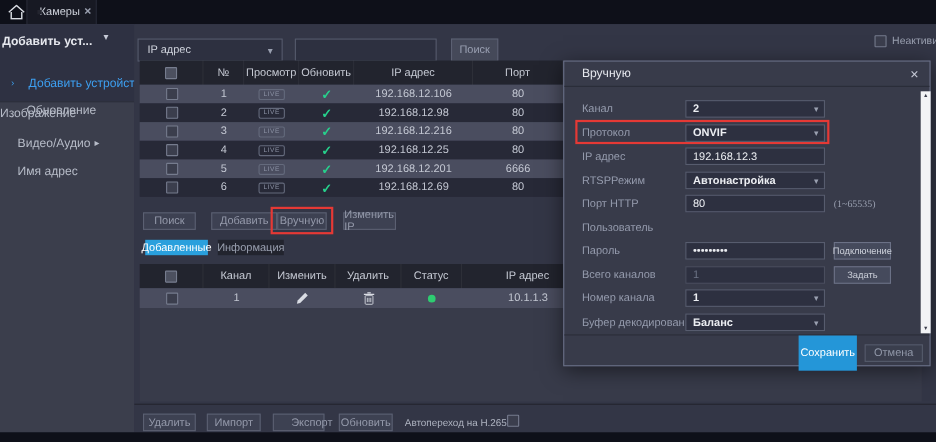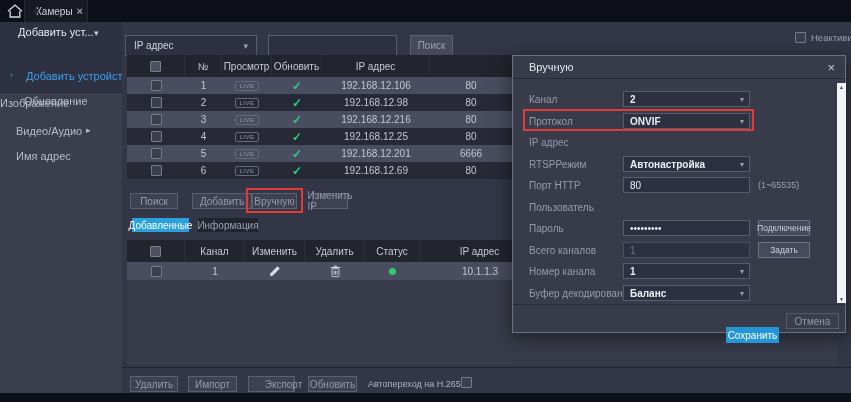--- a/index.html
+++ b/index.html
@@ -17,21 +17,21 @@
   .tab-cam-icon:after { content:""; position:absolute; left:3px; top:2px; width:4px; height:4px; background:#23252f; }
   .tab-label { color:#cfd3dc; font-size:10px; flex:1; }
   .tab-close { color:#9aa0b0; font-size:11px; font-weight:bold; margin-left:4px; cursor:default; }
 
   
   .bottombar { position:absolute; left:0; top:393px; width:851px; height:9px; background:#0e1019; }
 
   
   .sidebar { position:absolute; left:0; top:22px; width:122px; height:371px; background:#3b3e4c; font-size:11px; }
   .side-group { position:absolute; left:0; top:0; width:122px; height:70px; background:#2e3142; }
-  .sg-header { position:absolute; left:18px; top:4px; height:18px; display:flex; align-items:flex-start; color:#e6e8ee; }
+  .sg-header { position:absolute; left:2px; top:4px; height:18px; display:flex; align-items:flex-end; color:#e6e8ee;font-weight:bold; }
   .sg-caret { position:absolute; left:94px; top:6px; color:#c6cad6; font-size:9px; }
   .side-item { position:absolute; color:#b7bcc8; white-space:nowrap; }
   .side-item.active { color:#3d9ff0; }
   .side-arrow { position:absolute; left:10px; top:48px; color:#3d9ff0; font-size:9px; }
   .side-caret-r { position:absolute; left:86px; top:103px; color:#b7bcc8; font-size:9px; }
   .side-divider { position:absolute; left:0; top:70px; width:122px; height:1px; background:#2a2d3a; }
 
   
   .main { position:absolute; left:122px; top:22px; width:729px; height:371px; background:#333646; overflow:hidden; }
 
@@ -97,26 +97,26 @@
   .mrow { position:absolute; left:0; width:100%; height:16px; }
   .mlabel { position:absolute; left:16px; top:0; height:16px; display:flex; align-items:center;
             color:#959bad; font-size:10px; white-space:nowrap; }
   .mctl { position:absolute; left:110px; top:0; width:127px; height:16px; background:#2d3040;
           border:1px solid #575c6e; color:#eceef2; font-size:10px; display:flex; align-items:center;
           padding:0 6px; font-weight:bold; }
   .mctl.input { font-weight:normal; font-size:10px; }
   .mctl.disabled { color:#6e7487; border-color:#4a4e5e; font-weight:normal; }
   .mcaret { position:absolute; right:5px; color:#9aa0b0; font-size:8px; font-weight:normal; }
   .mhint { position:absolute; left:245px; top:0; height:16px; display:flex; align-items:center;
-           color:#9aa0b0; font-size:9px; }
+           color:#9aa0b0; font-size:9px;font-family:Liberation Serif, serif; }
   .mbtn { position:absolute; left:245px; top:0; width:52px; height:16px; background:#454a5c; border:1px solid #6b7186;
           color:#ccd0da; font-size:8.5px; display:flex; align-items:center; justify-content:center; white-space:nowrap; }
   .red-box2 { position:absolute; left:10px; top:53px; width:231px; height:22px; border:2px solid #e53935; }
   .modal-divider { position:absolute; left:0; top:248px; width:100%; height:1px; background:#2a2d38; }
-  .modal-save { position:absolute; left:213px; top:271px; width:53px; height:16px; background:#2496d8;
+  .modal-save { position:absolute; left:213px; top:249px; width:53px; height:32px; background:#2496d8;
                 color:#fff; font-size:10px; display:flex; align-items:center; justify-content:center; }
   .modal-cancel { position:absolute; left:273px; top:257px; width:53px; height:16px; background:#3a3e4d;
                   border:1px solid #565b6c; color:#9097a8; font-size:10px; display:flex; align-items:center; justify-content:center; }
   .mscroll { position:absolute; left:324px; top:27px; width:9px; height:220px; background:#f2f3f5;
              display:flex; flex-direction:column; justify-content:space-between; align-items:center; }
   .mscroll span { color:#3a3d4b; font-size:5px; line-height:8px; }
 </style>
 </head>
 <body>
 
@@ -166,20 +166,21 @@
 
     <div class="table1">
       <div class="thead">
         <div class="c-cb">
             <span class="cb header"></span>
           </div>
         <div class="c-no">№</div>
         <div class="c-view">Просмотр</div>
         <div class="c-state">Обновить</div>
         <div class="c-ip">IP адрес</div>
+        <div class="c-port">Порт</div>
         <div class="c-fill"></div>
       </div>
       <div class="trow light">
         <div class="c-cb">
             <span class="cb"></span>
           </div>
         <div class="c-no">1</div>
         <div class="c-view">
             <span class="live">LIVE</span>
           </div>
@@ -264,21 +265,21 @@
         <div class="c-ip">192.168.12.69</div>
         <div class="c-port">80</div>
         <div class="c-fill"></div>
       </div>
     </div>
 
     <div class="mid-btn" style="left:8px; width:48px;">Поиск</div>
     <div class="mid-btn" style="left:70px; width:60px;">Добавить</div>
     <div class="mid-btn" style="left:130px; width:45px;">Вручную</div>
     <div class="red-box1"></div>
-    <div class="mid-btn" style="left:190px; width:36px;">Изменить IP</div>
+    <div class="mid-btn" style="left:190px; width:48px;">Изменить IP</div>
 
     <div class="tab2 active" style="left:10px; width:57px;">Добавленные</div>
     <div class="tab2 idle" style="left:76px; width:60px;">Информация</div>
 
     <div class="table2">
       <div class="thead">
         <div class="d-cb">
             <span class="cb header"></span>
           </div>
         <div class="d-ch">Канал</div>
@@ -343,20 +344,21 @@
     <div class="mrow" style="top:57px;">
       <span class="mlabel">Протокол</span>
       <div class="mctl">
         <span>ONVIF</span>
         <span class="mcaret">▾</span>
       </div>
     </div>
 
     <div class="mrow" style="top:78px;">
       <span class="mlabel">IP адрес</span>
+      <div class="mctl input">192.168.12.3</div>
     </div>
 
     <div class="mrow" style="top:100px;">
       <span class="mlabel">RTSPРежим</span>
       <div class="mctl">
         <span>Автонастройка</span>
         <span class="mcaret">▾</span>
       </div>
     </div>
 

